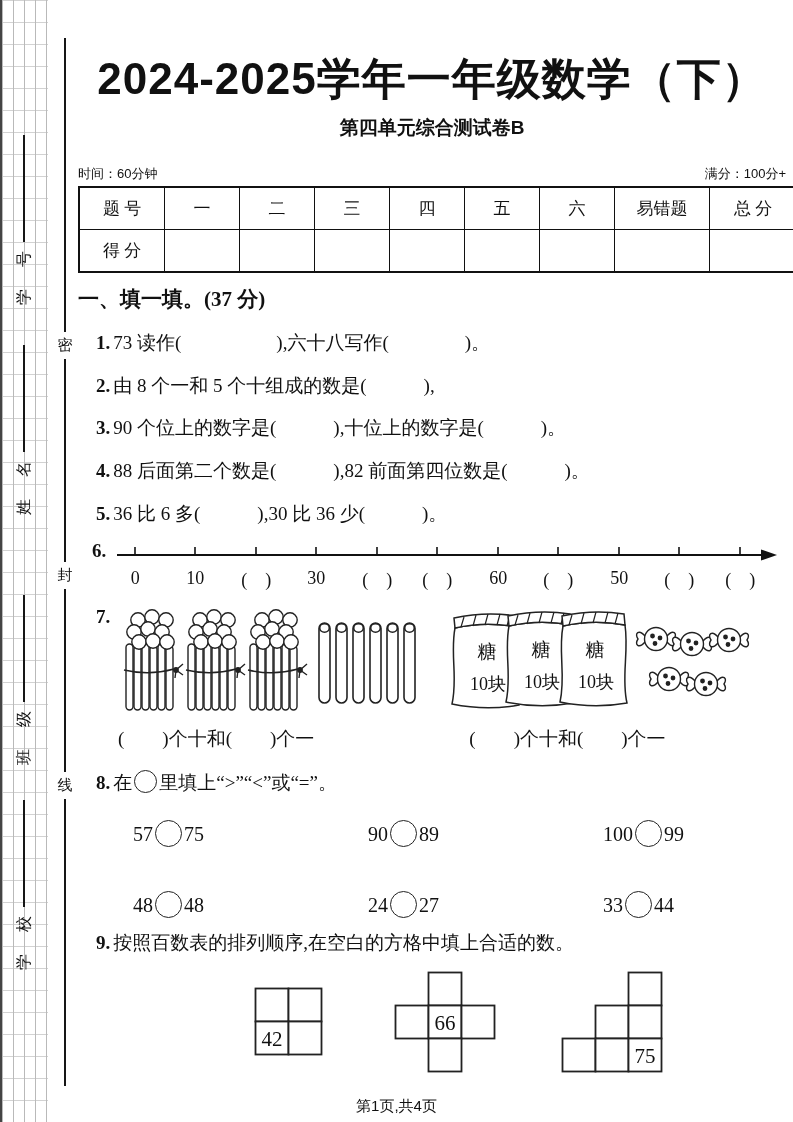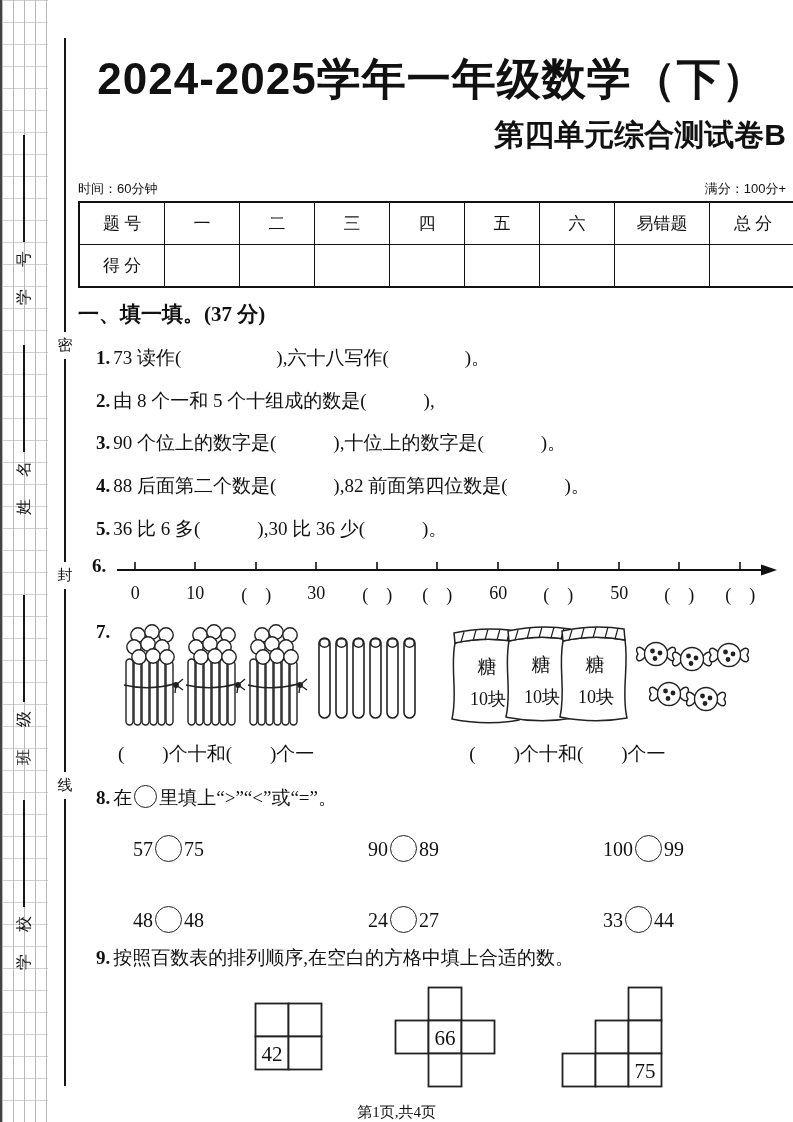--- a/index.html
+++ b/index.html
@@ -25,22 +25,22 @@
     position:absolute;width:170px;height:20px;left:-61px;
     display:flex;align-items:center;white-space:nowrap;
     font-size:16px;letter-spacing:3px;font-family:"Liberation Sans",sans-serif;
     transform:rotate(-90deg);
   }
   .vlabel .line{display:inline-block;width:112px;height:0;border-bottom:2px solid #161616;margin-left:6px;}
   
   .main{position:absolute;left:78px;top:0;width:708px;}
   .title{font-family:"Liberation Sans","DejaVu Sans",sans-serif;font-weight:bold;text-align:center;
     font-size:44px;margin:50px 0 0;letter-spacing:1px;}
-  .subtitle{font-family:"Liberation Sans","DejaVu Sans",sans-serif;font-weight:bold;text-align:right;
-    font-size:30px;margin:6px 0 0;}
+  .subtitle{font-family:"Liberation Sans","DejaVu Sans",sans-serif;font-weight:bold;text-align:center;
+    font-size:19px;margin:6px 0 0;}
   .meta{display:flex;justify-content:space-between;margin-top:24px;font-size:13px;
     font-family:"Liberation Sans",sans-serif;}
   table.score{border-collapse:collapse;width:100%;margin-top:3px;table-layout:fixed;border:2px solid #111;}
   table.score td{border:1px solid #111;height:39px;text-align:center;font-size:17px;}
   td.c-first{width:82px;}td.c-mid{width:72px;}td.c-yict{width:92px;}td.c-last{width:84px;}
   .sec{margin-top:12px;}
   .pinyin{font-size:13px;margin-left:18px;font-family:"Liberation Sans",sans-serif;}
   .sec-title{font-size:21px;font-weight:bold;margin-top:1px;}
   .q{font-size:19px;margin:17px 0 0 18px;line-height:1.35;}
   .qno{font-weight:bold;margin-right:3px;}
@@ -60,22 +60,22 @@
     vertical-align:-6px;margin:0 2px;}
   .circle.small{width:21px;height:21px;vertical-align:-4px;}
   .cmp-grid{display:grid;grid-template-columns:235px 235px auto;row-gap:44px;
     margin:24px 0 0 55px;font-size:20px;}
   
   .figrow{display:flex;align-items:flex-start;margin-top:16px;}
   .fig1{margin-left:176px;margin-top:16px;}
   .fig2{margin-left:70px;}
   .fig3{margin-left:64px;}
   svg text{font-family:"Liberation Serif","DejaVu Serif",serif;fill:#111;}
-  .footer{position:absolute;bottom:0;left:0;width:793px;text-align:center;font-size:15px;
-    font-family:Liberation Serif, serif;}
+  .footer{position:absolute;bottom:6px;left:0;width:793px;text-align:center;font-size:15px;
+    font-family:Liberation Sans, sans-serif;}
 </style>
 </head>
 <body>
 
 <div class="left-grid"></div>
 <div class="seal-line"></div>
 <span class="seal-char" style="top:332px">密</span>
 <span class="seal-char" style="top:562px">封</span>
 <span class="seal-char" style="top:772px">线</span>
 

